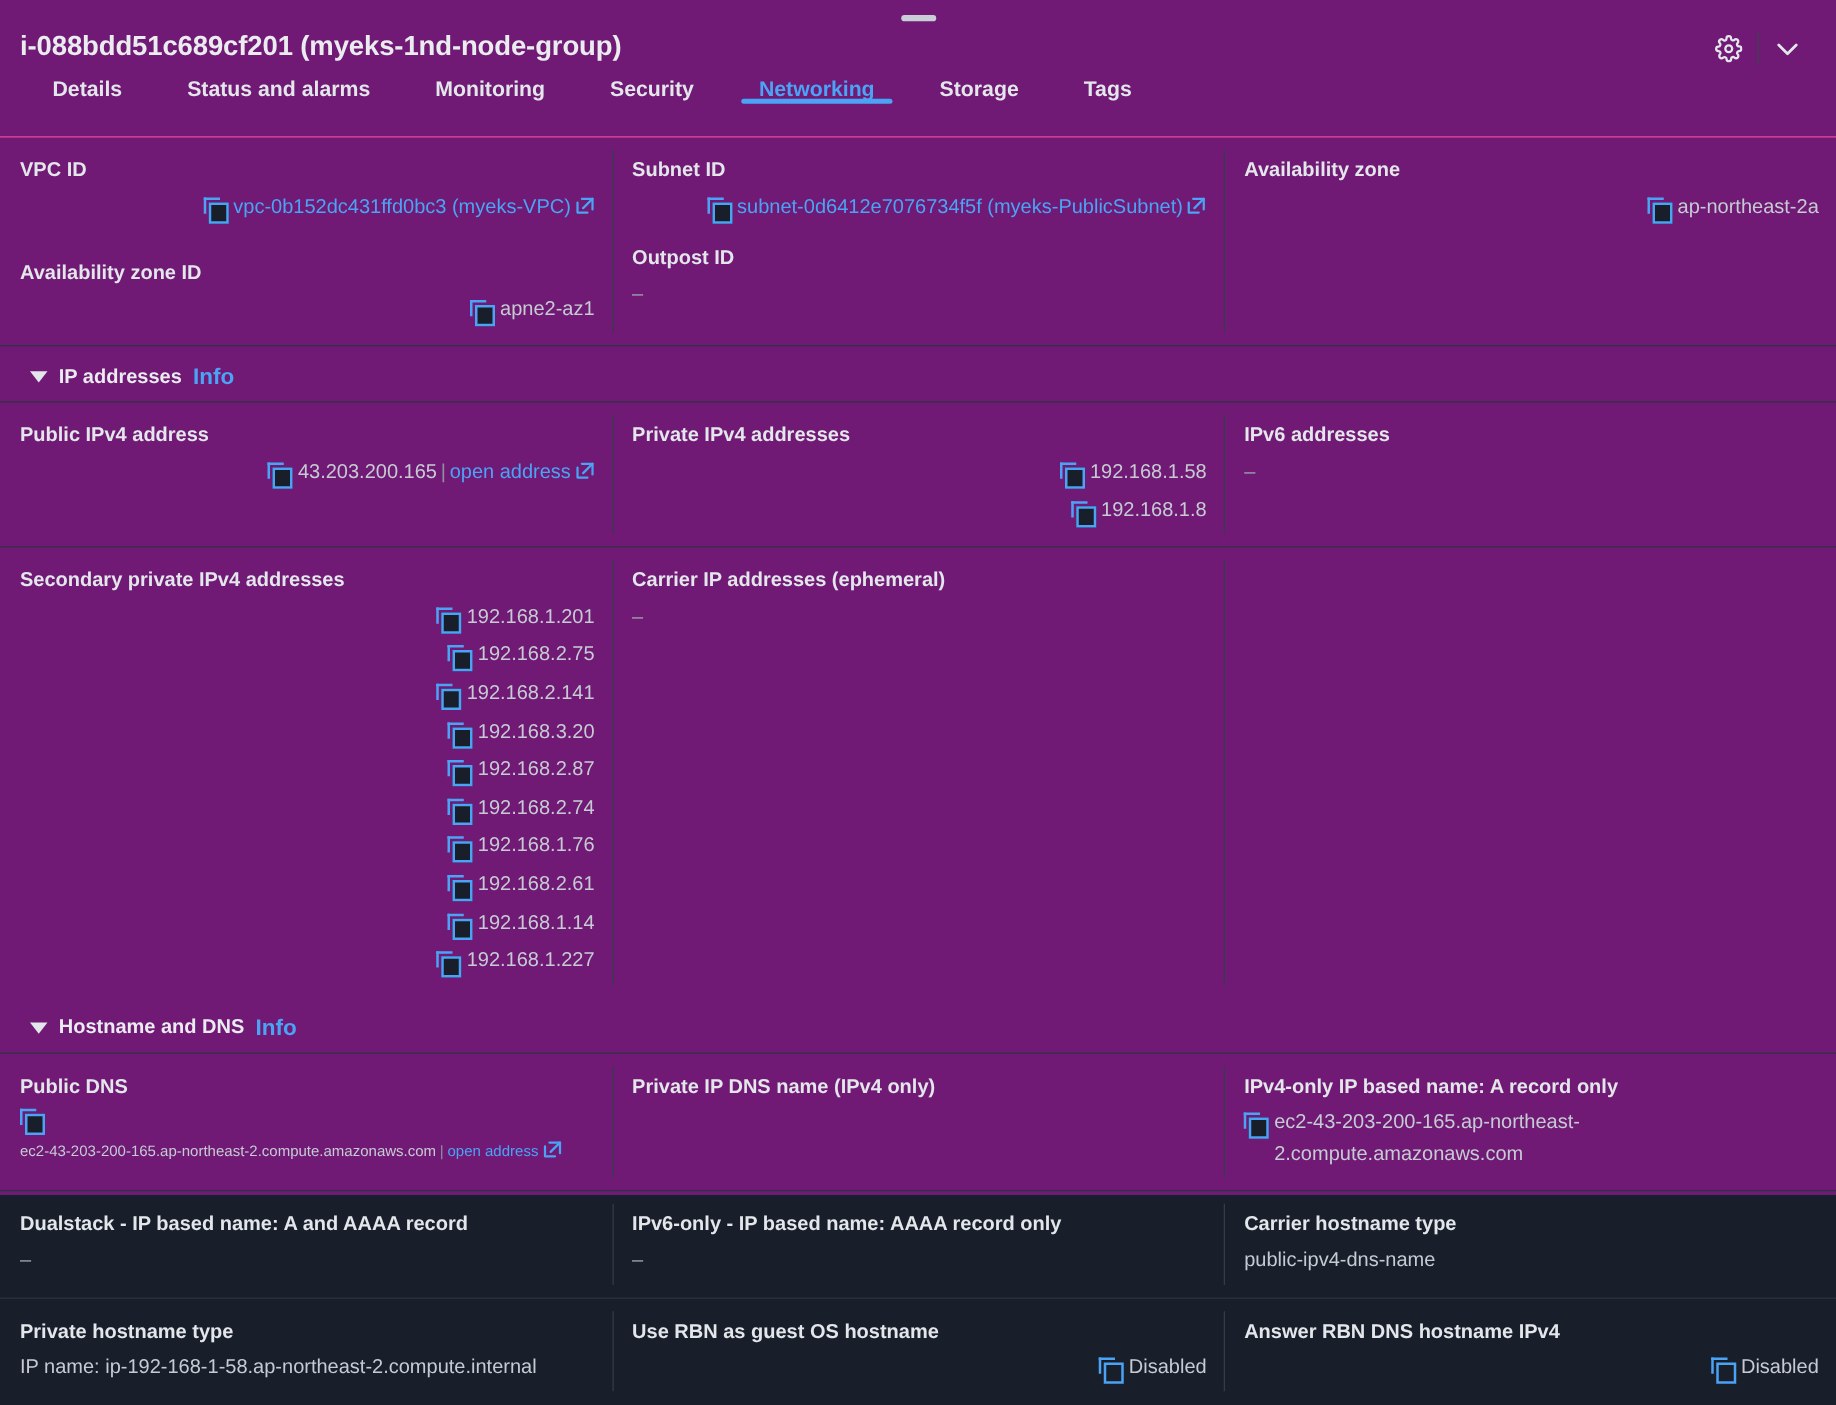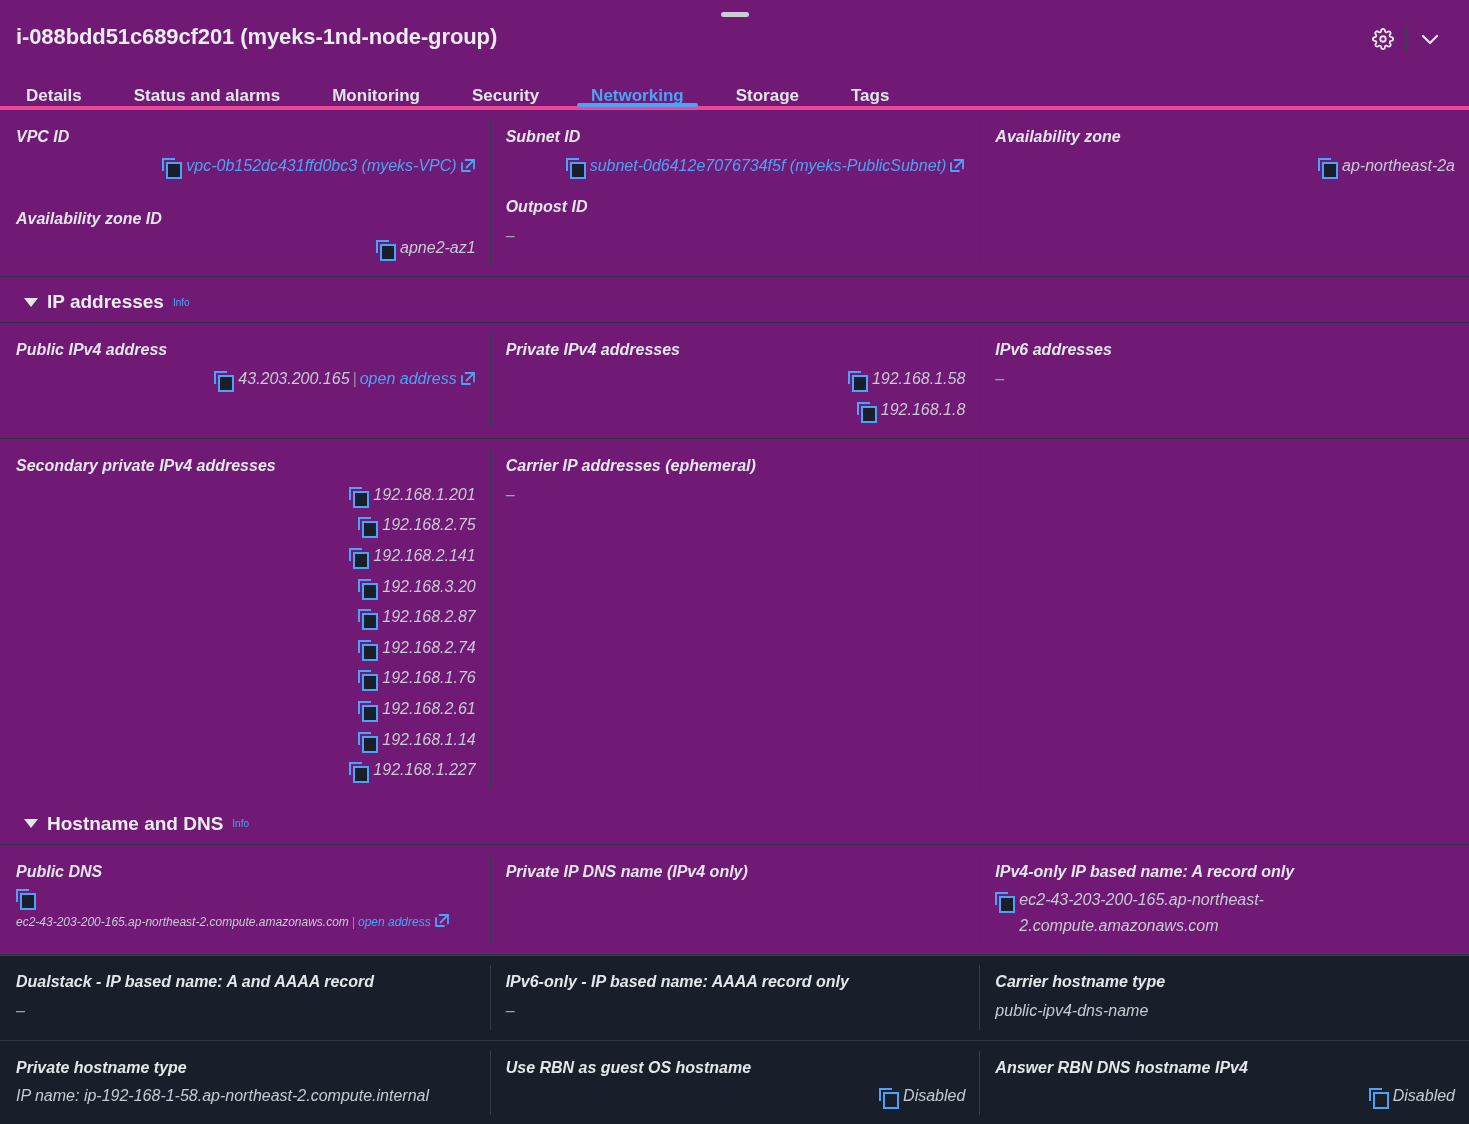--- a/index.html
+++ b/index.html
@@ -30,22 +30,22 @@
   }
   .title-actions { display: flex; align-items: center; gap: 0px; padding-top: 2px; }
   .icon-btn {
     width: 34px; height: 30px; display: flex; align-items: center; justify-content: center;
     cursor: pointer;
   }
   .vdiv-sm { width: 1px; height: 26px; background: #3a4250; margin: 0 6px; }
 
   
   .tabs {
-    display: flex; align-items: flex-end; height: 48px;
-    border-bottom: 4px solid #ec4899; position: relative;
+    display: flex; align-items: flex-start; padding-left: 16px; height: 48px;
+    border-bottom: 1px solid #ec4899; position: relative;
   }
   .tab {
     display: flex; align-items: center; padding: 0 26px;
     font-size: 17px; font-weight: bold; color: #e3e6ea; cursor: pointer;
     position: relative;
   }
   .tab + .tab::before {
     content: ""; position: absolute; left: 0; top: 11px; bottom: 11px;
     width: 1px; background: #3a4250;
   }
@@ -57,21 +57,21 @@
 
   
   .content { padding: 0; }
 
   .row {
     display: flex; align-items: stretch; position: relative;
   }
   .row.bordered { border-bottom: 1px solid #2b3442; }
 
   .col {
-    flex: 1 1 0; min-width: 0; padding: 16px 14px 16px 16px; position: relative; font-style: italic;
+    flex: 1 1 0; min-width: 0; padding: 16px 14px 16px 16px; position: relative;
   }
   .col + .col::before {
     content: ""; position: absolute; left: 0; top: 10px; bottom: 10px;
     width: 1px; background: #333c4a;
   }
 
   .field-label {
     font-size: 16px; font-weight: bold; color: #e3e6ea; margin-bottom: 5px;
     line-height: 1.35;
   }
@@ -109,22 +109,22 @@
   .section-head {
     display: flex; align-items: center; gap: 9px;
     padding: 14px 16px 9px 16px;
     border-bottom: 1px solid #2b3442;
     cursor: pointer;
   }
   .caret {
     width: 0; height: 0; border-left: 7px solid transparent; border-right: 7px solid transparent;
     border-top: 9px solid #e3e6ea; margin-left: 8px;
   }
-  .section-title { font-size: 19px; font-weight: bold; color: #eaecef; }
-  .info-link { font-size: 10px; font-weight: normal; color: #4ba3f5; cursor: pointer; }
+  .section-title { font-size: 16px; font-weight: bold; color: #eaecef; }
+  .info-link { font-size: 18px; font-weight: bold; color: #4ba3f5; cursor: pointer; }
 
   .ip-list .vline { margin-top: 0; }
   .ip-list .vline + .vline { margin-top: 5px; }
 
   .pubdns-icon-row { margin-bottom: 2px; }
   .pubdns-text { font-size: 12px; color: #c6cbd3; line-height: 1.65; }
 </style>
 </head>
 <body>
 

